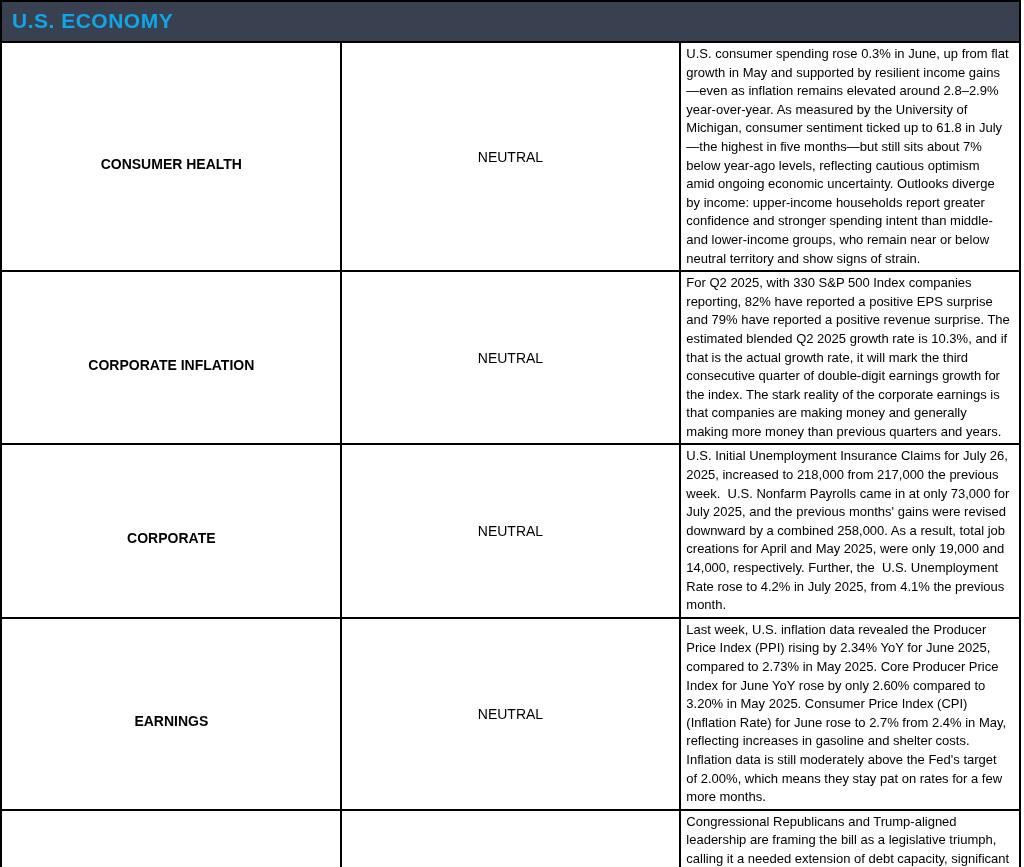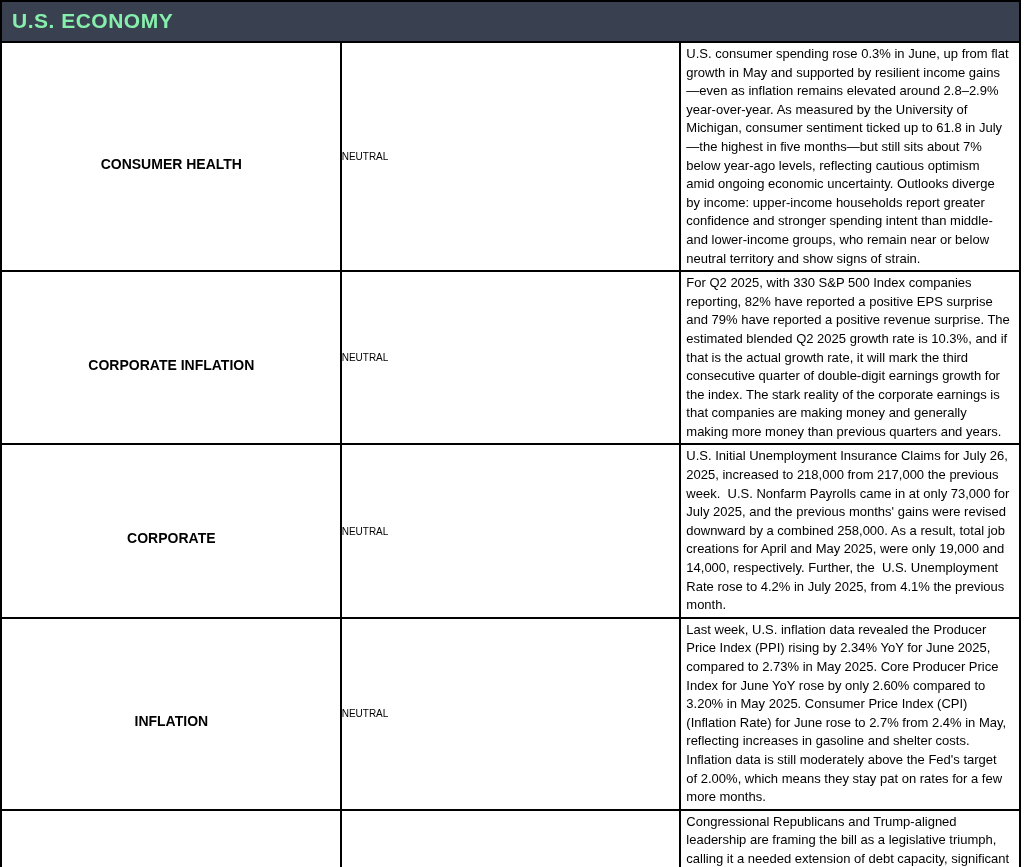--- a/index.html
+++ b/index.html
@@ -18,38 +18,38 @@
     width: 1021px;
     border-collapse: collapse;
     table-layout: fixed;
   }
   table.report td {
     border: 2px solid #000000;
     vertical-align: middle;
   }
   td.section-header {
     background: #394150;
-    color: #86efac;
+    color: #0ea5e9;
     font-weight: bold;
     font-size: 21px;
     letter-spacing: 0.5px;
     padding: 7px 8px 8px 10px;
     border: 3px solid #000000;
   }
   td.col-category {
     width: 211px;
     font-weight: bold;
     font-size: 14px;
     padding: 16px 4px 2px 5px;
     text-align: center;
   }
   td.col-rating {
     width: 154px;
-    font-size: 10px;
-    text-align: left;
+    font-size: 14px;
+    text-align: center;
   }
   td.col-commentary {
     width: 656px;
     font-size: 13px;
     line-height: 18.6px;
     vertical-align: top;
     padding: 2px 9px 2px 5px;
     white-space: pre-wrap;
     border-radius: 30px;
   }
@@ -82,21 +82,21 @@
         <td class="col-commentary">For Q2 2025, with 330 S&amp;P 500 Index companies reporting, 82% have reported a positive EPS surprise and 79% have reported a positive revenue surprise. The estimated blended Q2 2025 growth rate is 10.3%, and if that is the actual growth rate, it will mark the third consecutive quarter of double-digit earnings growth for the index. The stark reality of the corporate earnings is that companies are making money and generally making more money than previous quarters and years.</td>
       </tr>
 
       <tr class="r2">
         <td class="col-category">CORPORATE</td>
         <td class="col-rating">NEUTRAL</td>
         <td class="col-commentary">U.S. Initial Unemployment Insurance Claims for July 26, 2025, increased to 218,000 from 217,000 the previous week.  U.S. Nonfarm Payrolls came in at only 73,000 for July 2025, and the previous months' gains were revised downward by a combined 258,000. As a result, total job creations for April and May 2025, were only 19,000 and 14,000, respectively. Further, the  U.S. Unemployment Rate rose to 4.2% in July 2025, from 4.1% the previous month.</td>
       </tr>
 
       <tr class="r3">
-        <td class="col-category">INFLATION</td>
+        <td class="col-category">EARNINGS</td>
         <td class="col-rating">NEUTRAL</td>
         <td class="col-commentary">Last week, U.S. inflation data revealed the Producer Price Index (PPI) rising by 2.34% YoY for June 2025, compared to 2.73% in May 2025. Core Producer Price Index for June YoY rose by only 2.60% compared to 3.20% in May 2025. Consumer Price Index (CPI) (Inflation Rate) for June rose to 2.7% from 2.4% in May, reflecting increases in gasoline and shelter costs.  Inflation data is still moderately above the Fed's target of 2.00%, which means they stay pat on rates for a few more months.</td>
       </tr>
 
       <tr class="r4">
         <td class="col-category">FISCAL POLICY</td>
         <td class="col-rating">NEUTRAL</td>
         <td class="col-commentary">Congressional Republicans and Trump-aligned leadership are framing the bill as a legislative triumph, calling it a needed extension of debt capacity, significant tax relief, and a boost for defense and border security. They assert that it aligns with conservative fiscal priorities while averting a near-term default. Democrats and policy analysts have quickly seized on the bill’s projected consequences—calling attention to CBO estimates that OBBBA could add $2.4–2.8 trillion to the deficit, strip healthcare from millions, and deliver wealth transfers to the richest tiers.</td>
       </tr>
 

